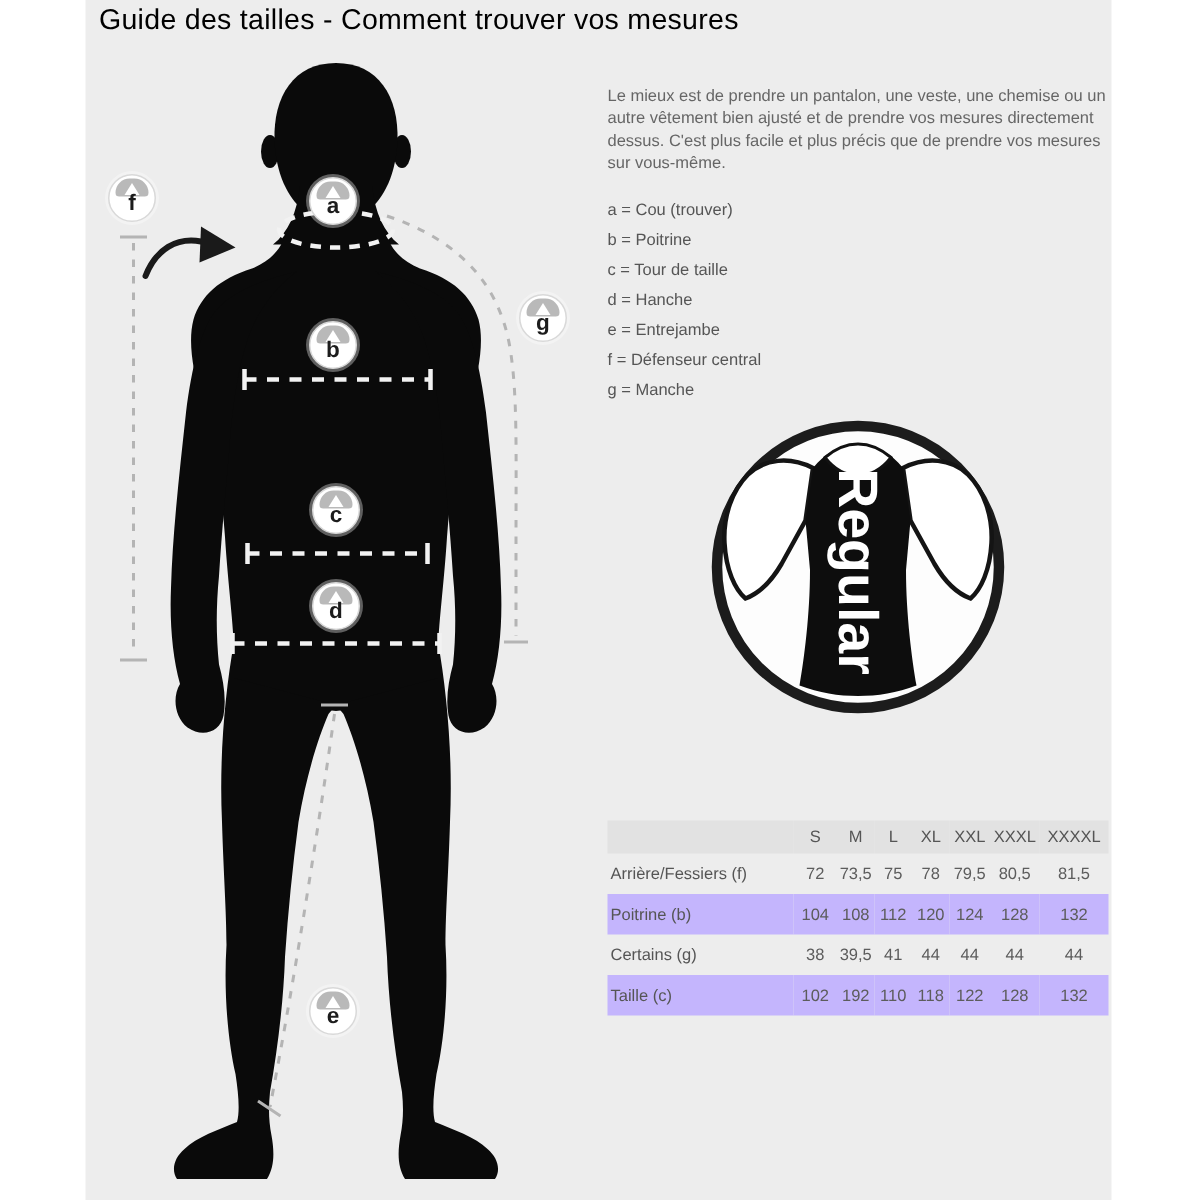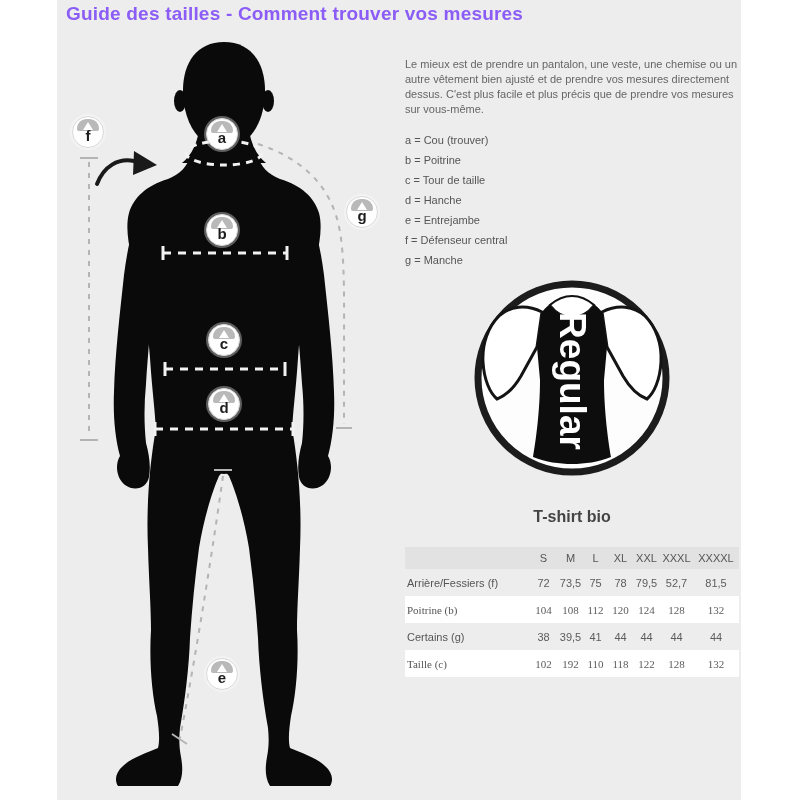--- a/index.html
+++ b/index.html
@@ -6,21 +6,21 @@
   * { box-sizing:border-box; }
   body { width:800px; height:800px; font-family:"Liberation Sans", sans-serif; position:relative; }
 
   .panel {
     position:absolute; left:57px; top:0; width:684px; height:800px;
     background:#ededed; overflow:hidden;
   }
 
   .page-title {
     position:absolute; left:9px; top:3px; margin:0;
-    font-size:19px; font-weight:bold; color:#8b5cf6; letter-spacing:0.2px;
+    font-size:19px; font-weight:normal; color:#000000; letter-spacing:0.2px;
   }
 
   
   .figure-svg { position:absolute; left:3px; top:40px; width:340px; height:760px; }
 
   .badge {
     position:absolute; width:32px; height:32px; border-radius:50%;
     background:#ffffff; border:1px solid #d9d9d9;
     box-shadow:0 0 0 2px rgba(255,255,255,0.35);
     overflow:hidden; z-index:5;
@@ -72,21 +72,21 @@
     font-size:11px; color:#5c5c5c;
   }
   .size-table th, .size-table td { padding:0; font-weight:normal; }
   .size-table thead th { height:22px; background:#e2e2e2; text-align:center; color:#555; }
   .size-table tbody td { height:27px; text-align:center;margin-top:32px; }
   .size-table .label-col { width:124px; text-align:left; padding-left:2px; color:#555; }
   .size-table .c1 { width:29px; } .size-table .c2 { width:25px; }
   .size-table .c3 { width:25px; } .size-table .c4 { width:25px; }
   .size-table .c5 { width:27px; } .size-table .c6 { width:33px;text-align:center; }
   .size-table .c7 { width:46px; }
-  .size-table tbody tr.striped { background:#ffffff;font-family:Liberation Serif, serif; }
+  .size-table tbody tr.striped { background:#c4b5fd; }
 </style>
 </head>
 <body>
 
 <div class="panel">
 
   <h1 class="page-title">Guide des tailles - Comment trouver vos mesures</h1>
 
   <svg class="figure-svg" viewBox="60 40 340 760" aria-hidden="true">
     <g fill="#0a0a0a">
@@ -198,21 +198,20 @@
 
     <path d="M540,312 C524,304 508,306 497,316 C486,327 480,344 481,362 C482,380 488,393 495,399 C503,396 512,388 519,376 L535,347 Z" fill="#ffffff" stroke="#141414" stroke-width="3"></path>
     <path d="M600,312 C616,304 632,306 643,316 C654,327 660,344 659,362 C658,380 652,393 645,399 C637,396 628,388 621,376 L605,347 Z" fill="#ffffff" stroke="#141414" stroke-width="3"></path>
 
     <path d="M540,312 C548,302 557,297 570,297 C583,297 592,302 600,312 L605,347 L602,380 C602,410 606,440 609,457 C596,462 583,464 570,464 C557,464 544,462 531,457 C534,440 538,410 538,380 L535,347 Z" fill="#0d0d0d"></path>
 
     <path d="M548,305 C555,314 562,317 570,317 C578,317 585,314 592,305 C585,299 578,296 570,296 C562,296 555,299 548,305 Z" fill="#ffffff" stroke="#111111" stroke-width="2"></path>
     <text x="570" y="381" transform="rotate(90 570 381)" text-anchor="middle" dominant-baseline="central" fill="#ffffff" font-size="37" font-weight="bold" font-family="Liberation Sans, sans-serif">Regular</text>
   </svg>
 
-  <h2 class="table-title">T-shirt bio</h2>
 
   <table class="size-table">
     <thead>
       <tr>
         <th class="label-col"></th>
         <th class="c1">S</th>
         <th class="c2">M</th>
         <th class="c3">L</th>
         <th class="c4">XL</th>
         <th class="c5">XXL</th>
@@ -221,21 +220,21 @@
       </tr>
     </thead>
     <tbody>
       <tr>
         <td class="label-col">Arrière/Fessiers (f)</td>
         <td>72</td>
         <td>73,5</td>
         <td>75</td>
         <td>78</td>
         <td>79,5</td>
-        <td>52,7</td>
+        <td>80,5</td>
         <td>81,5</td>
       </tr>
       <tr class="striped">
         <td class="label-col">Poitrine (b)</td>
         <td>104</td>
         <td>108</td>
         <td>112</td>
         <td>120</td>
         <td>124</td>
         <td>128</td>

